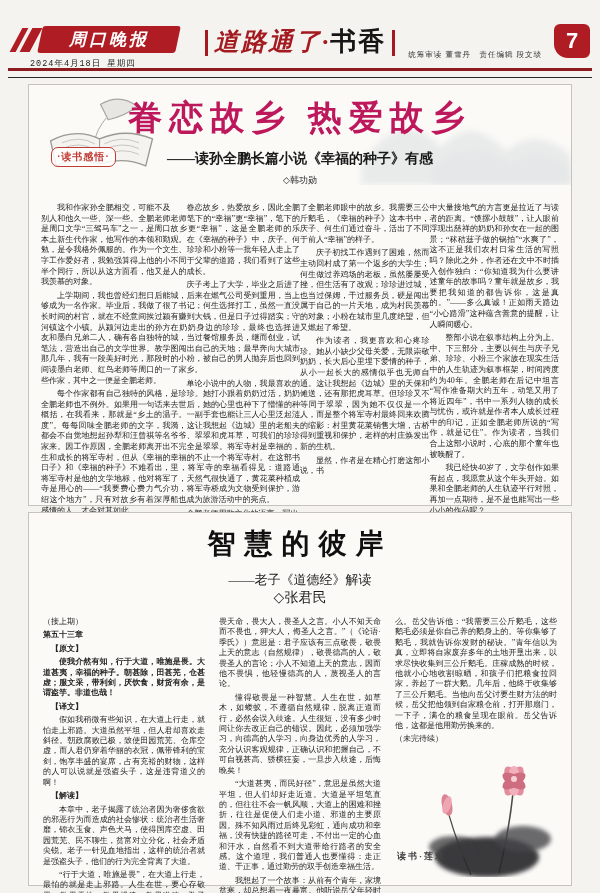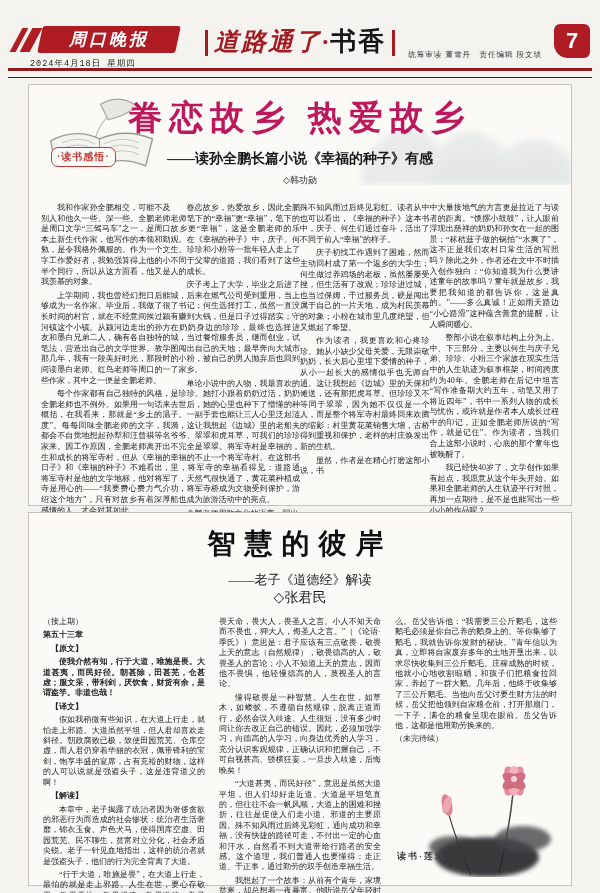--- a/index.html
+++ b/index.html
@@ -118,21 +118,21 @@
       <p class="ind">上学期间，我也曾经幻想日后能够成为一名作家。毕业后，我做了很长时间的村官，就在不经意间挨过颍河镇这个小镇。从颍河边走出的孙方友和墨白兄弟二人，确有各自独特的笔法，营造出自己的文学世界。教学那几年，我有一段美好时光，那段时间读墨白老师、红鸟老师等周口的一些作家，其中之一便是全鹏老师。</p>
       <p class="ind">每个作家都有自己独特的风格，全鹏老师也不例外。如果用一句话来概括，在我看来，那就是“乡土的温度”。每每回味全鹏老师的文字，我都会不自觉地想起孙犁和汪曾祺等名家来。因工作原因，全鹏老师离开出生和成长的将军寺村，但从《幸福的日子》和《幸福的种子》不难看出，将军寺村是他的文学地标，他对将军寺是用心的——“我要费心费力气介绍这个地方”，只有对故乡有着深厚感情的人，才会对其如此。</p>
     </div>
     <div class="col">
       <p class="ind">眷恋故乡，热爱故乡，因此全鹏老师笔下的“幸福”更“幸福”，笔下的故乡更“幸福”，这是全鹏老师的乐观。在《幸福的种子》中，庆子、何生、珍珍和小粉等一批年轻人走上了不同于父辈的道路，我们看到了这些人的成长。</p>
       <p class="ind">庆子考上了大学，毕业之后进了城，后来在燃气公司受到重用，当上了书记；何生选择打工，虽然一直没有赚到大钱，但是日子过得踏实；守在奶奶身边的珍珍，最终也选择进城，当过餐馆服务员，继而创业，试图闯出自己的天地；最早奔向大城市的小粉，被自己的男人抛弃后也回到了家乡。</p>
       <p class="ind">单论小说中的人物，我最喜欢的是珍珍。她打小跟着奶奶过活，奶奶去世后，她的心里也种下了懵懂的种子。一副手套也能让三人心里泛起涟漪，这让我想起《边城》里的老船夫爷爷、翠翠和虎耳草，可我们的珍珍不完全是翠翠。将军寺村是幸福的，幸福的不止一个将军寺村。在这部书里，将军寺的幸福看得见：道路通了，天然气很快通了，黄花菜种植成功，将军寺桥成为文物受到保护，游船也成为旅游活动中的亮点。</p>
       <p class="ind">全鹏老师用散文化的语言，写出</p>
     </div>
     <div class="col">
-      <p>殊不知风雨过后终见彩虹。读者从中也可以看出，《幸福的种子》这本书中，庆子、何生们通过奋斗，活出了不同于前人“幸福”的样子。</p>
+      <p>了全鹏老师眼中的故乡。我需要三公斤鹅毛，《幸福的种子》这本书中，庆子、何生们通过奋斗，活出了不同于前人“幸福”的样子。</p>
       <p class="ind">庆子初找工作遇到了困难，然而主动回村成了第一个返乡的大学生；何生做过养鸡场的老板，虽然屡屡受挫，但生活有了改观；珍珍进过城，也当过保姆，干过服务员，硬是闯出属于自己的一片天地，成为村民羡慕的对象；小粉在城市里几度绝望，但又燃起了希望。</p>
       <p class="ind">作为读者，我更喜欢和心疼珍珍。她从小缺少父母关爱，无限崇敬奶奶，长大后心里埋下爱情的种子，从小一起长大的感情似乎也无师自通。这让我想起《边城》里的天保和傩送，还有那把虎耳草。但珍珍又不等同于翠翠，因为她不仅仅是一个人，而是整个将军寺村最终回来欢腾的缩影：村里黄花菜销售大增，古桥得到重视和保护，老样的村庄焕发出新的生机。</p>
       <p class="ind">显然，作者是在精心打磨这部小说，书</p>
     </div>
     <div class="col">
       <p>中大量接地气的方言更是拉近了与读者的距离。“馍摞小鼓鼓”，让人眼前浮现出慈祥的奶奶和孙女在一起的图景；“秫秸莛子做的锅拍”“水爽了”，这不正是我们农村日常生活的写照吗？除此之外，作者还在文中不时插入创作独白：“你知道我为什么要讲述童年的故事吗？童年就是故乡，我要把我知道的都告诉你，这是真的。”——多么真诚！正如雨天路边“小心路滑”这种蕴含善意的提醒，让人瞬间暖心。</p>
       <p class="ind">整部小说在叙事结构上分为上、中、下三部分，主要以何生与庆子兄弟、珍珍、小粉三个家族在现实生活中的人生轨迹为叙事框架，时间跨度约为40年。全鹏老师在后记中坦言“写作准备期大约五年，动笔又用了将近四年”，书中一系列人物的成长与忧伤，或许就是作者本人成长过程中的印记，正如全鹏老师所说的“写作，就是记住”。作为读者，当我们合上这部小说时，心底的那个童年也被唤醒了。</p>
       <p class="ind">我已经快40岁了，文学创作如果有起点，我愿意从这个年头开始。如果和全鹏老师的人生轨迹平行对照，再加一点期待，是不是也能写出一些小小的作品呢？</p>
       <p class="ind">真心祝福全鹏老师，希望他在文学道路上走得更远！</p>
     </div>
@@ -141,21 +141,21 @@
 
 <div class="artbox" id="art2">
   <div class="a2title">智慧的彼岸</div>
   <div class="a2sub">——老子《道德经》解读</div>
   <div class="a2auth">◇张君民</div>
   <div class="cols2">
     <div class="col">
       <p class="prevnote">（接上期）</p>
       <p class="chapter">第五十三章</p>
       <p class="slabel">【原文】</p>
-      <p class="ind orig">使我介然有知，行于大道，唯施是畏。大道甚夷，而民好径。朝甚除，田甚芜，仓甚虚；服文采，带利剑，厌饮食，财货有余，是谓盗竽。非道也哉！</p>
+      <p class="ind orig">使我介然有知，行于大道，唯施是畏。大道甚夷，幸福的种子。朝甚除，田甚芜，仓甚虚；服文采，带利剑，厌饮食，财货有余，是谓盗竽。非道也哉！</p>
       <p class="slabel">【译文】</p>
       <p class="ind">假如我稍微有些知识，在大道上行走，就怕走上邪路。大道虽然平坦，但人君却喜欢走斜径。朝政腐败已极，致使田园荒芜、仓库空虚，而人君仍穿着华丽的衣冠，佩带锋利的宝剑，饱享丰盛的宴席，占有充裕的财物，这样的人可以说就是强盗头子，这是违背道义的啊！</p>
       <p class="slabel">【解读】</p>
       <p class="ind">本章中，老子揭露了统治者因为奢侈贪欲的邪恶行为而造成的社会惨状：统治者生活奢靡，锦衣玉食、声色犬马，使得国库空虚、田园荒芜、民不聊生，贫富对立分化，社会矛盾尖锐。老子一针见血地指出，这样的统治者就是强盗头子，他们的行为完全背离了大道。</p>
       <p class="ind">“行于大道，唯施是畏”，在大道上行走，最怕的就是走上邪路。人生在世，要心存敬畏，敬畏天地，敬畏规律，敬畏道德。孔子说：“君子有三畏：</p>
     </div>
     <div class="col">
       <p>畏天命，畏大人，畏圣人之言。小人不知天命而不畏也，狎大人，侮圣人之言。”（《论语·季氏》）意思是：君子应该有三点敬畏，敬畏上天的意志（自然规律），敬畏德高的人，敬畏圣人的言论；小人不知道上天的意志，因而他不畏惧，他轻慢德高的人，蔑视圣人的言论。</p>
       <p class="ind">懂得敬畏是一种智慧。人生在世，如草木，如蝼蚁，不遵循自然规律，脱离正道而行，必然会误入歧途。人生很短，没有多少时间让你去改正自己的错误。因此，必须加强学习，向德高的人学习，向身边优秀的人学习，充分认识客观规律，正确认识和把握自己，不可自视甚高、骄横狂妄，一旦步入歧途，后悔晚矣！</p>
       <p class="ind">“大道甚夷，而民好径”，意思是虽然大道平坦，但人们却好走近道。大道是平坦笔直的，但往往不会一帆风顺，大道上的困难和挫折，往往是促使人们走小道、邪道的主要原因。殊不知风雨过后终见彩虹，通向成功和幸福，没有快捷的路径可走，不付出一定的心血和汗水，自然看不到大道带给行路者的安全感。这个道理，我们普通人也要懂得：走正道、干正事，通过勤劳的双手创造幸福生活。</p>

